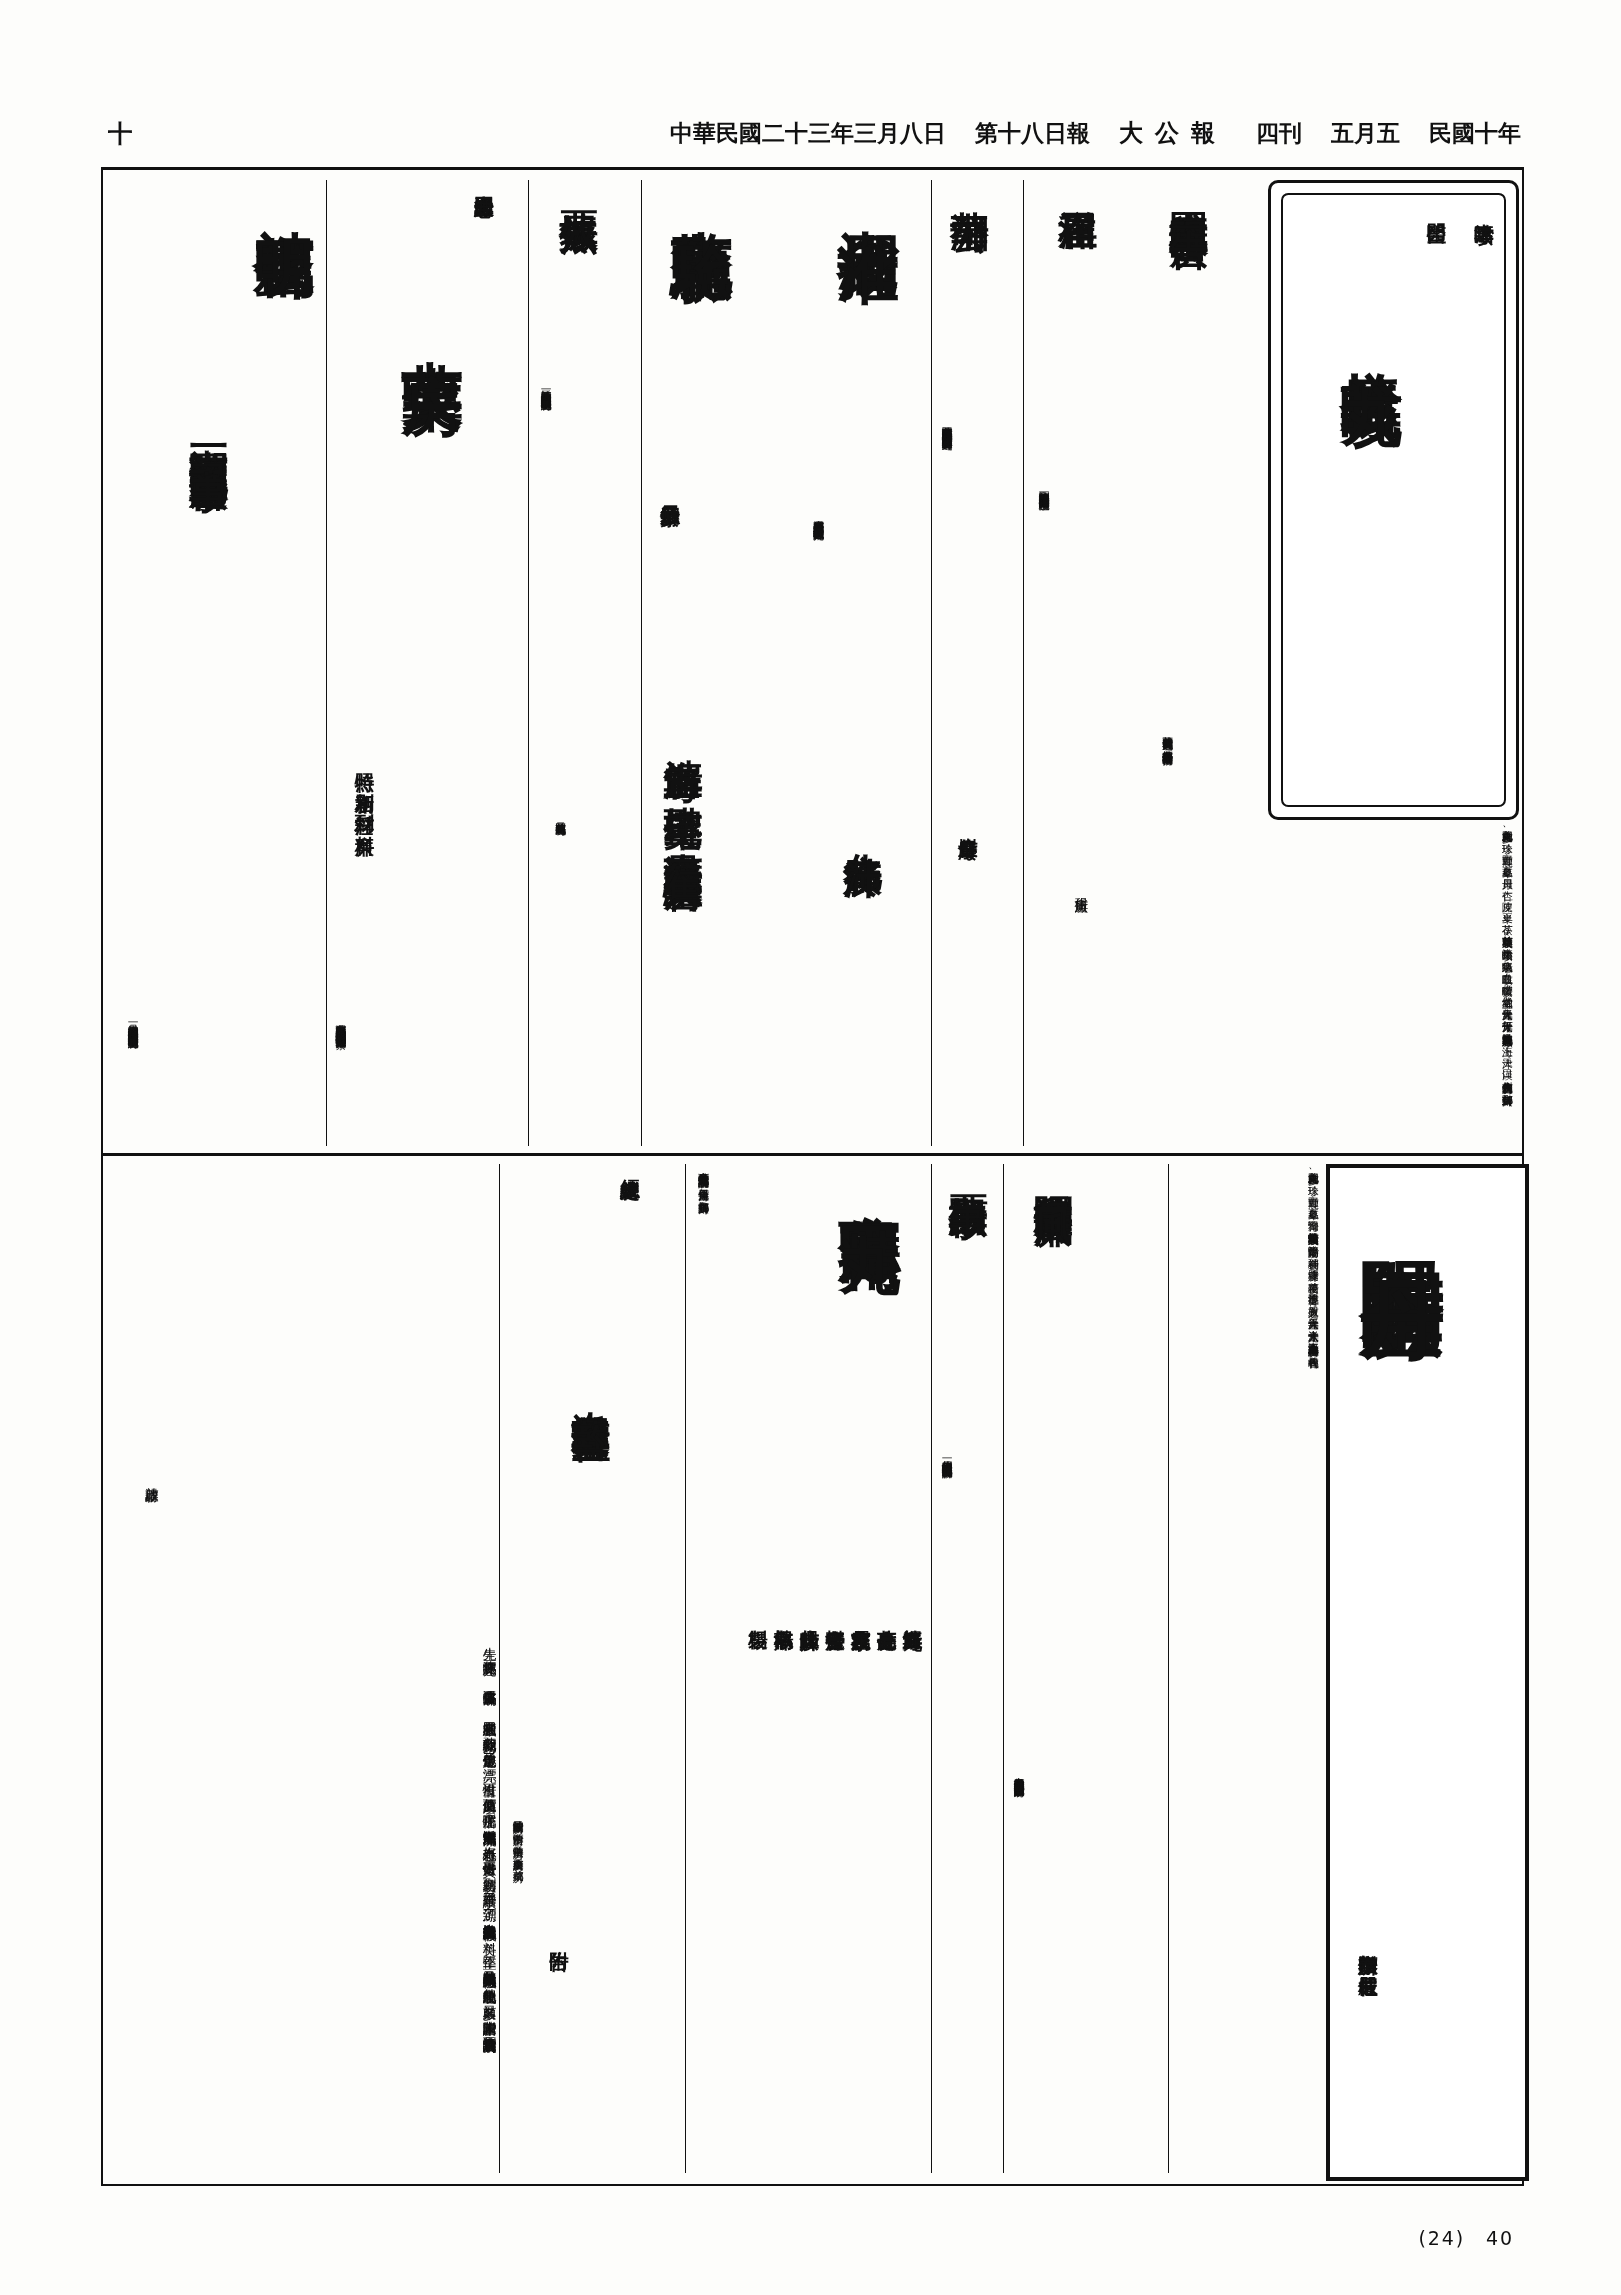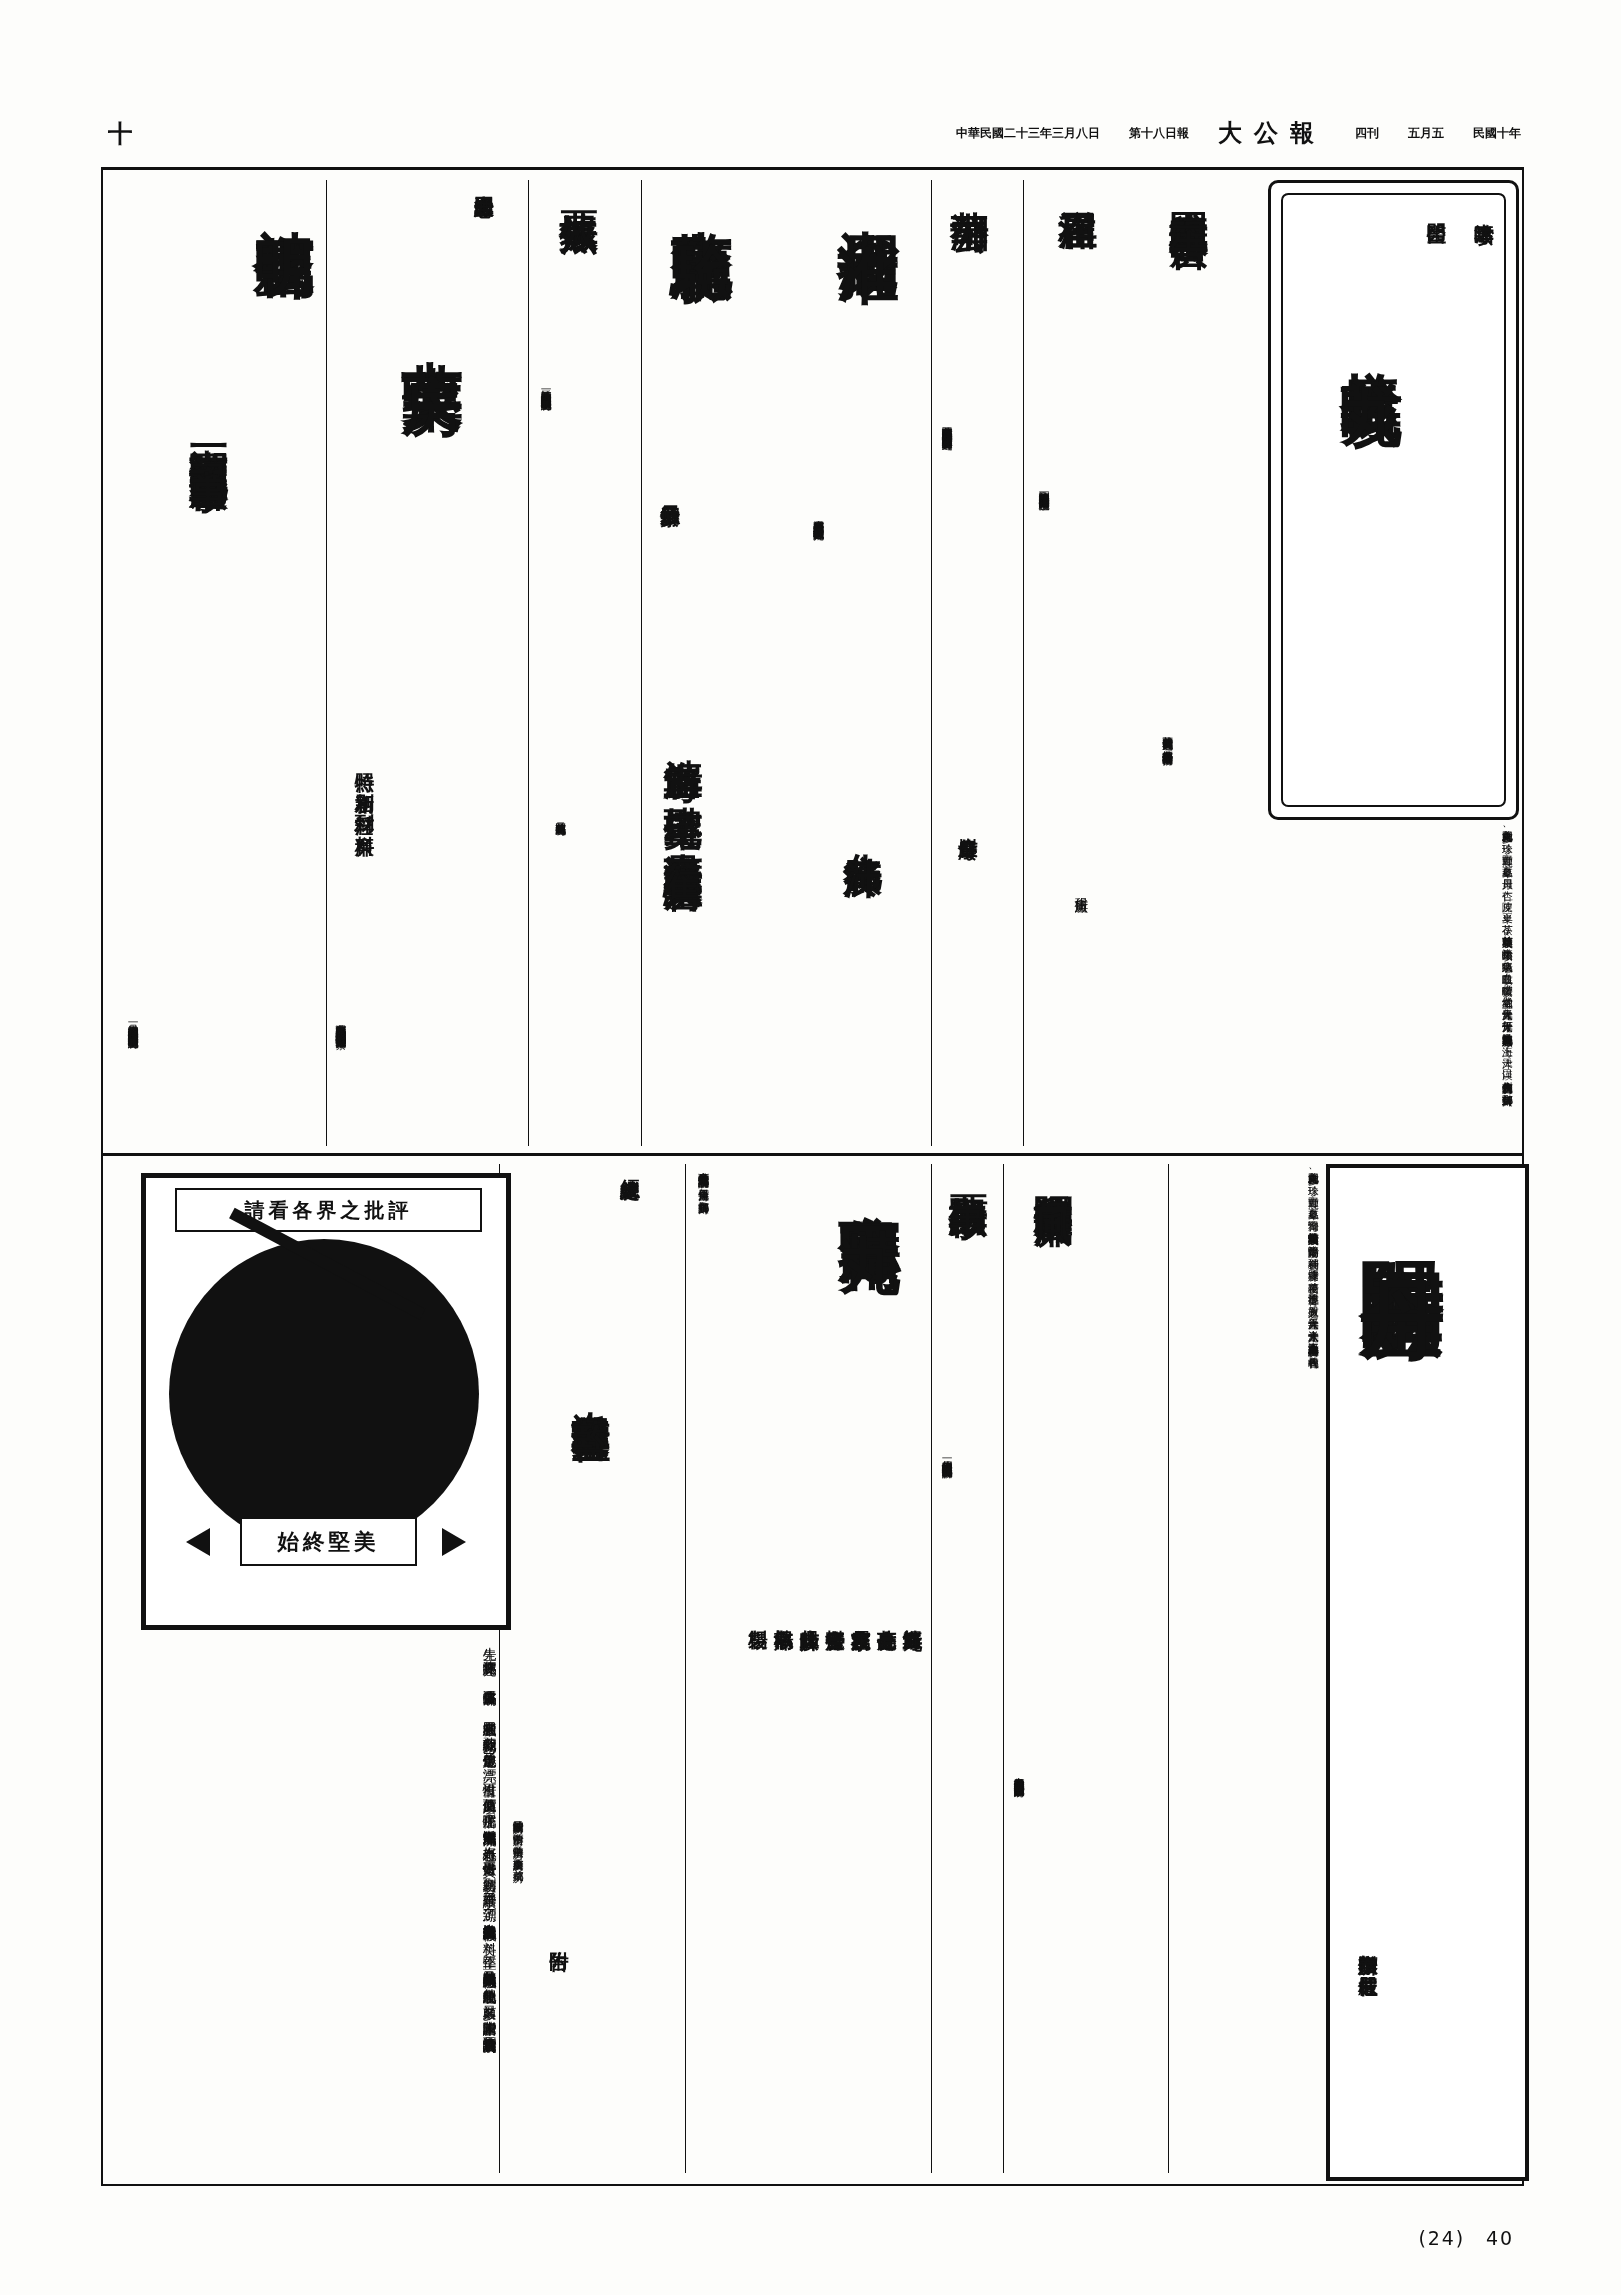--- a/index.html
+++ b/index.html
@@ -42,21 +42,21 @@
     position: absolute;
     left: 108px; top: 108px;
     width: 1413px; height: 50px;
     display: flex;
     flex-direction: row-reverse;
     align-items: center;
     justify-content: flex-start;
     gap: 29px;
   }
   .masthead .mh {
-    font-size: 12px;
+    font-size: 23px;
     font-weight: bold;
     white-space: nowrap;
   }
   .masthead .paper-name {
     font-size: 24px;
     font-weight: bold;
     letter-spacing: 0.5em;
   }
   .masthead .pageno {
     font-size: 24.5px;
@@ -305,25 +305,17 @@
   <div class="col-rule" style="left:685px; top:1164px; height:1009px;"></div>
 
   <div class="ad" style="left:505px; top:1164px; width:173px; height:1009px;">
     <div class="v med" style="height:216px; margin-left:114px;">總經售處</div>
     <div class="v big" style="height:432px; margin-left:66px;">上海愛華製藥會社監</div>
     <div class="v tiny" style="height:375px; margin-left:7.2px;">長沙新坡子街五開藥房　沙市中西藥房　宜昌中法藥房　重慶廣泰藥房　成都藥房</div>
     <div class="v med" style="position:absolute; left:43px; top:771px; height:137px;">附告</div>
   </div>
   <div class="col-rule" style="left:499px; top:1164px; height:1009px;"></div>
 
-  <div class="hand-box">
-    <div class="hand-head">請看各界之批評</div>
-    <div class="hand-ellipse"></div>
-    <div class="pen"></div>
-    <div class="arrow-left"></div>
-    <div class="arrow-right"></div>
-    <div class="hand-caption">始終堅美</div>
-  </div>
   <div class="v small" style="position:absolute; left:144px; top:1636px; width:353px; height:526px;">先生　你想要漂亮嗎？　你還要滿各服日子嗎？　顧意者函同我來　我敢介紹利他家　了包定使你舒服　漂亮　可惜沒有　其價值而又麼　庄惜那一呢？近年湖南漸漸完滿流風氣　人心也好新奇　惜平要好做貨　到處襲彷　豐了好奈手續　漂到了　大批上海各名牌製的最流行男女絲襪　料美　工作堅　以及新出品的太陽光四色男女絲襪　中外統製化妝用品　其名目頗多　未蒙贈親贈謝　者一請到長沙八角亭賞成還到啊</div>
 
   <div class="footer-num">(24)　40</div>
 </div>
 
 
 </body></html>

